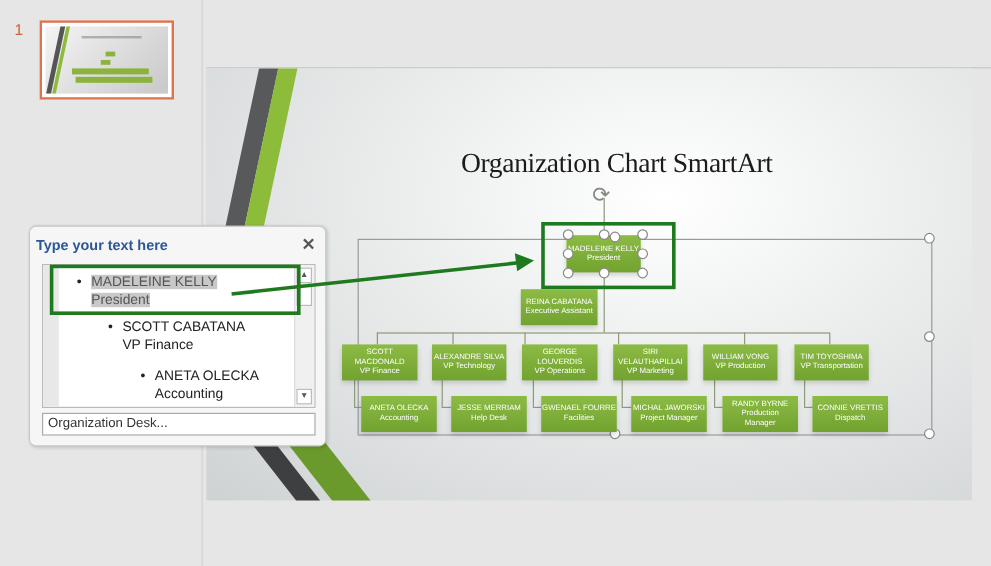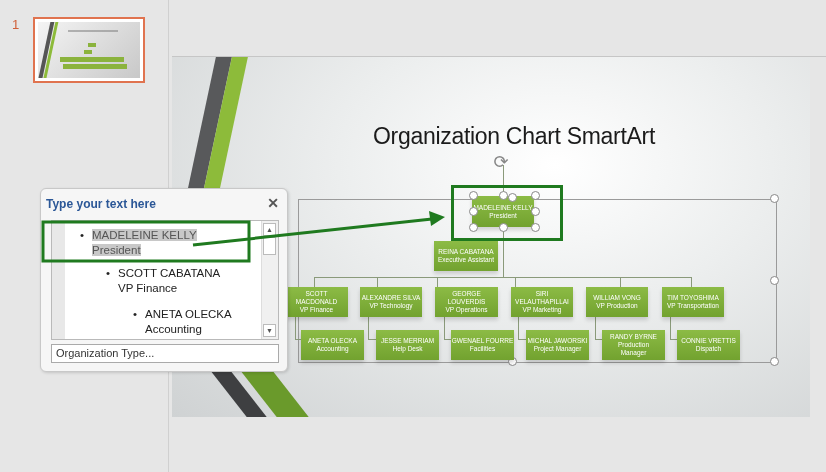--- a/index.html
+++ b/index.html
@@ -45,21 +45,21 @@
   .stripe-dark-bottom {
     position: absolute; left: 20px; top: 290px; width: 20px; height: 90px;
     background: #3e3f41; transform: skewX(38deg); transform-origin: top left;
   }
   .stripe-green-bottom {
     position: absolute; left: 50px; top: 290px; width: 32px; height: 90px;
     background: #6a9a2b; transform: skewX(38deg); transform-origin: top left;
   }
   .slide-title {
     position: absolute; left: 182px; top: 66px; width: 320px; text-align: center;
-    font-family: Liberation Sans, sans-serif; font-size: 23px; color: #1b1b1b; letter-spacing: -0.3px;
+    font-family: Liberation Serif, serif; font-size: 23px; color: #1b1b1b; letter-spacing: -0.3px;
   }
   .rotate-icon {
     position: absolute; left: 320px; top: 96px; width: 18px; height: 18px;
     color: #888; font-size: 18px; line-height: 18px; text-align: center;
   }
 
   .sel-frame { position: absolute; border: 1px solid #9a9a9a; }
   .handle {
     position: absolute; width: 9px; height: 9px; border-radius: 50%;
     background: #fff; border: 1.5px solid #888; box-sizing: border-box;
@@ -70,21 +70,21 @@
     color: #fff; font-size: 6.5px; line-height: 8px; text-align: center;
     display: flex; flex-direction: column; justify-content: center; align-items: center;
     box-shadow: 0 3px 4px rgba(0,0,0,0.15);
   }
   .box span { display: block; }
   .conn { position: absolute; background: #8a9a7a; }
 
   .highlight-box { position: absolute; border: 3px solid #1f7a1f; box-sizing: border-box; }
 
   .text-pane {
-    position: absolute; left: 40px; top: 188px; width: 248px; height: 184px;
+    position: absolute; left: 24px; top: 188px; width: 248px; height: 184px;
     background: #f6f6f6; border: 1px solid #c8c8c8; border-radius: 6px; box-sizing: border-box;
     box-shadow: 1px 1px 3px rgba(0,0,0,0.15);
   }
   .tp-title { position: absolute; left: 5px; top: 8px; color: #2b5797; font-size: 12px; font-weight: bold; }
   .tp-close { position: absolute; right: 8px; top: 6px; font-size: 14px; color: #555; font-weight: bold; cursor: pointer; }
   .tp-list {
     position: absolute; left: 10px; top: 31px; width: 228px; height: 120px;
     background: #fff; border: 1px solid #b9b9b9; box-sizing: border-box; overflow: hidden;
   }
   .tp-gutter { position: absolute; left: 0; top: 0; width: 13px; height: 100%; background: #e8e8e8; }
@@ -258,20 +258,20 @@
       <span class="bullet">•</span>
       <span>ANETA OLECKA</span><br>
       <span>Accounting</span>
     </div>
     <div class="tp-scroll">
       <div class="tp-scroll-up">▲</div>
       <div class="tp-thumb"></div>
       <div class="tp-scroll-down">▼</div>
     </div>
   </div>
-  <div class="tp-footer">Organization Type...</div>
+  <div class="tp-footer">Organization Desk...</div>
 </div>
 
 <svg class="arrow-svg" viewBox="0 0 826 472">
   <rect x="43" y="222" width="206" height="39" fill="none" stroke="#1f7a1f" stroke-width="3"></rect>
   <line x1="193" y1="245" x2="432" y2="219" stroke="#1f7a1f" stroke-width="3"></line>
   <polygon points="445,217 429,211 431,226" fill="#1f7a1f"></polygon>
 </svg>
 
 </body></html>

